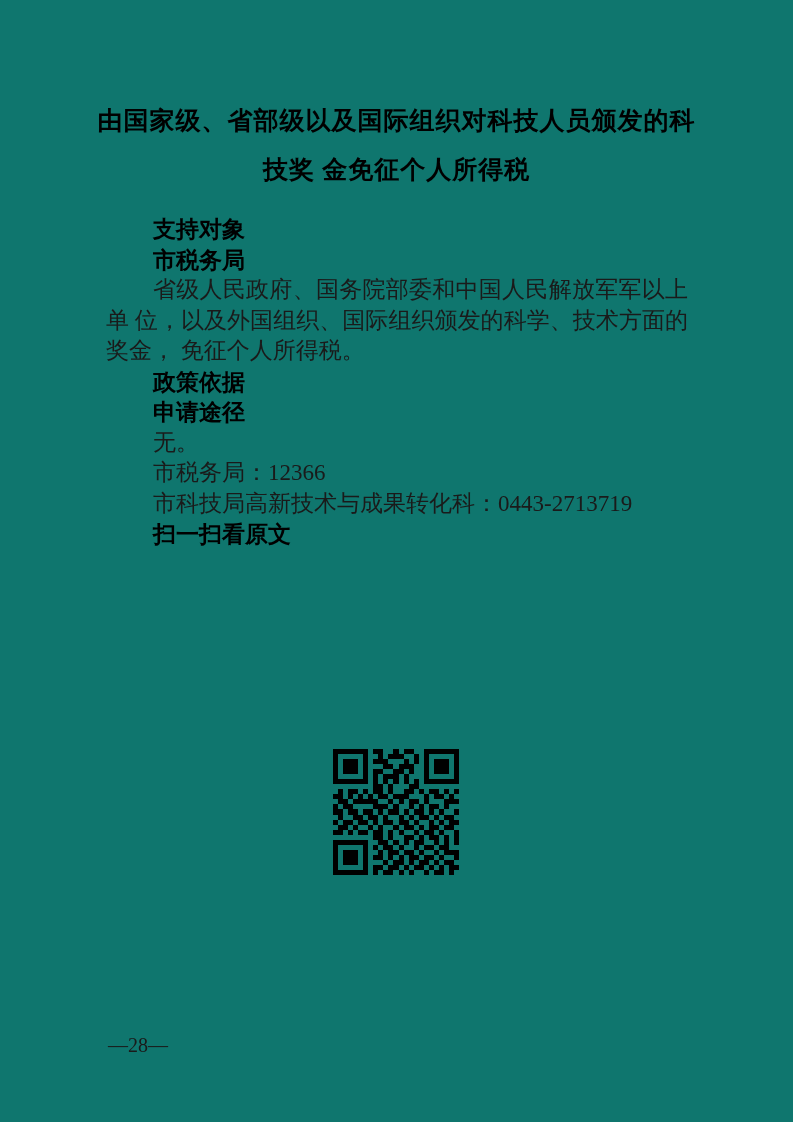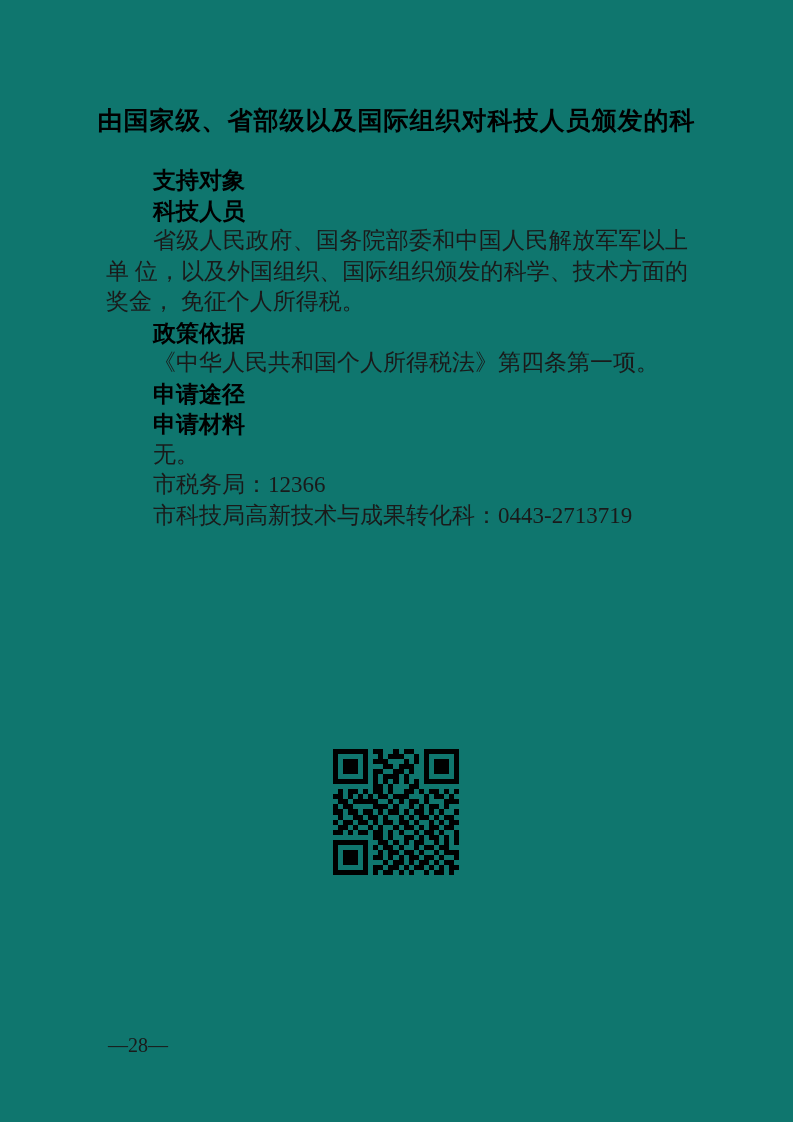--- a/index.html
+++ b/index.html
@@ -59,40 +59,40 @@
     font-family:"Liberation Serif", serif;
   }
 </style>
 </head>
 <body>
 
 <div class="page">
 
   <h1 class="doc-title">
     <span>由国家级、省部级以及国际组织对科技人员颁发的科</span><br>
+    <span>技奖 金免征个人所得税</span>
   </h1>
 
   <div class="content">
 
     <p class="sec-heading">支持对象</p>
 
-    <p class="sec-heading">科技人员</p>
+    <p class="sec-heading">市税务局</p>
     <p class="sec-para">省级人民政府、国务院部委和中国人民解放军军以上单 位，以及外国组织、国际组织颁发的科学、技术方面的奖金， 免征个人所得税。</p>
 
     <p class="sec-heading">政策依据</p>
-    <p class="sec-para">《中华人民共和国个人所得税法》第四条第一项。</p>
 
     <p class="sec-heading">申请途径</p>
 
-    <p class="sec-heading">申请材料</p>
     <p class="sec-para">无。</p>
 
     <p class="sec-para">市税务局：12366</p>
     <p class="sec-para">市科技局高新技术与成果转化科：0443-2713719</p>
 
+    <p class="sec-heading">扫一扫看原文</p>
 
   </div>
 
   <div class="qr-wrap">
     <svg id="qr-svg" viewBox="0 0 25 25" shape-rendering="crispEdges" xmlns="http://www.w3.org/2000/svg">
         <rect x="0" y="0" width="1" height="1" fill="#000000"></rect>
         <rect x="1" y="0" width="1" height="1" fill="#000000"></rect>
         <rect x="2" y="0" width="1" height="1" fill="#000000"></rect>
         <rect x="3" y="0" width="1" height="1" fill="#000000"></rect>
         <rect x="4" y="0" width="1" height="1" fill="#000000"></rect>

